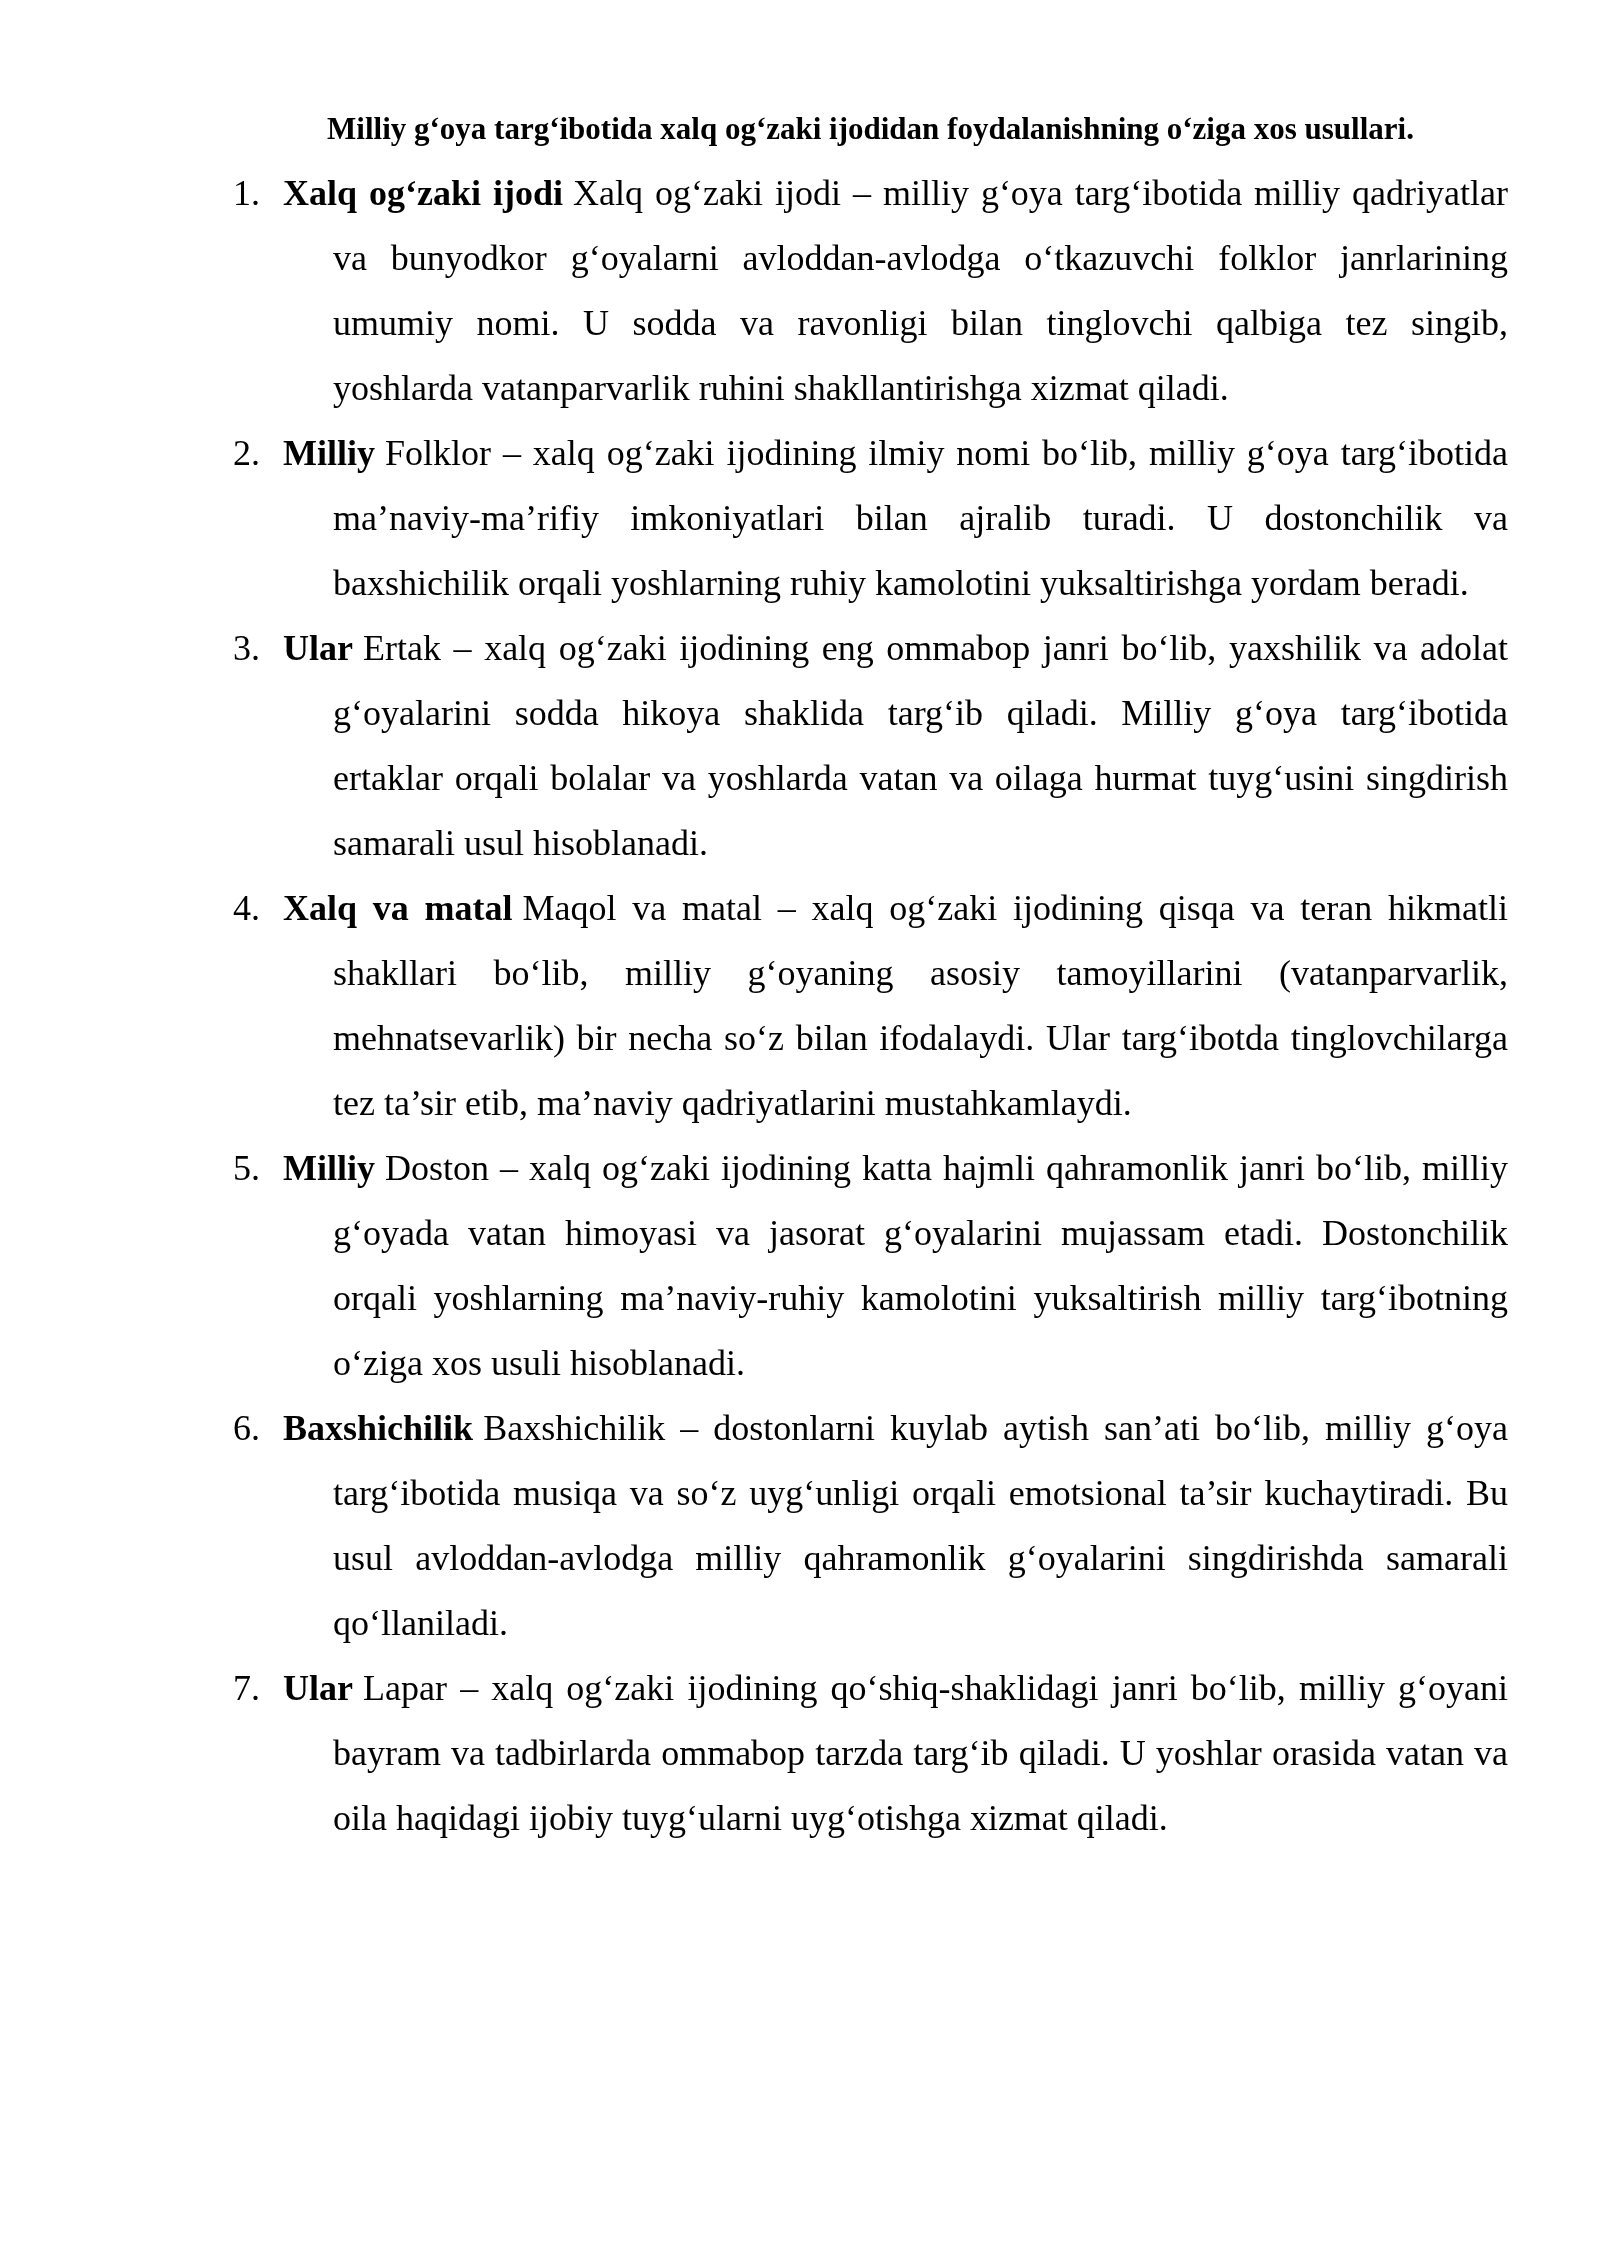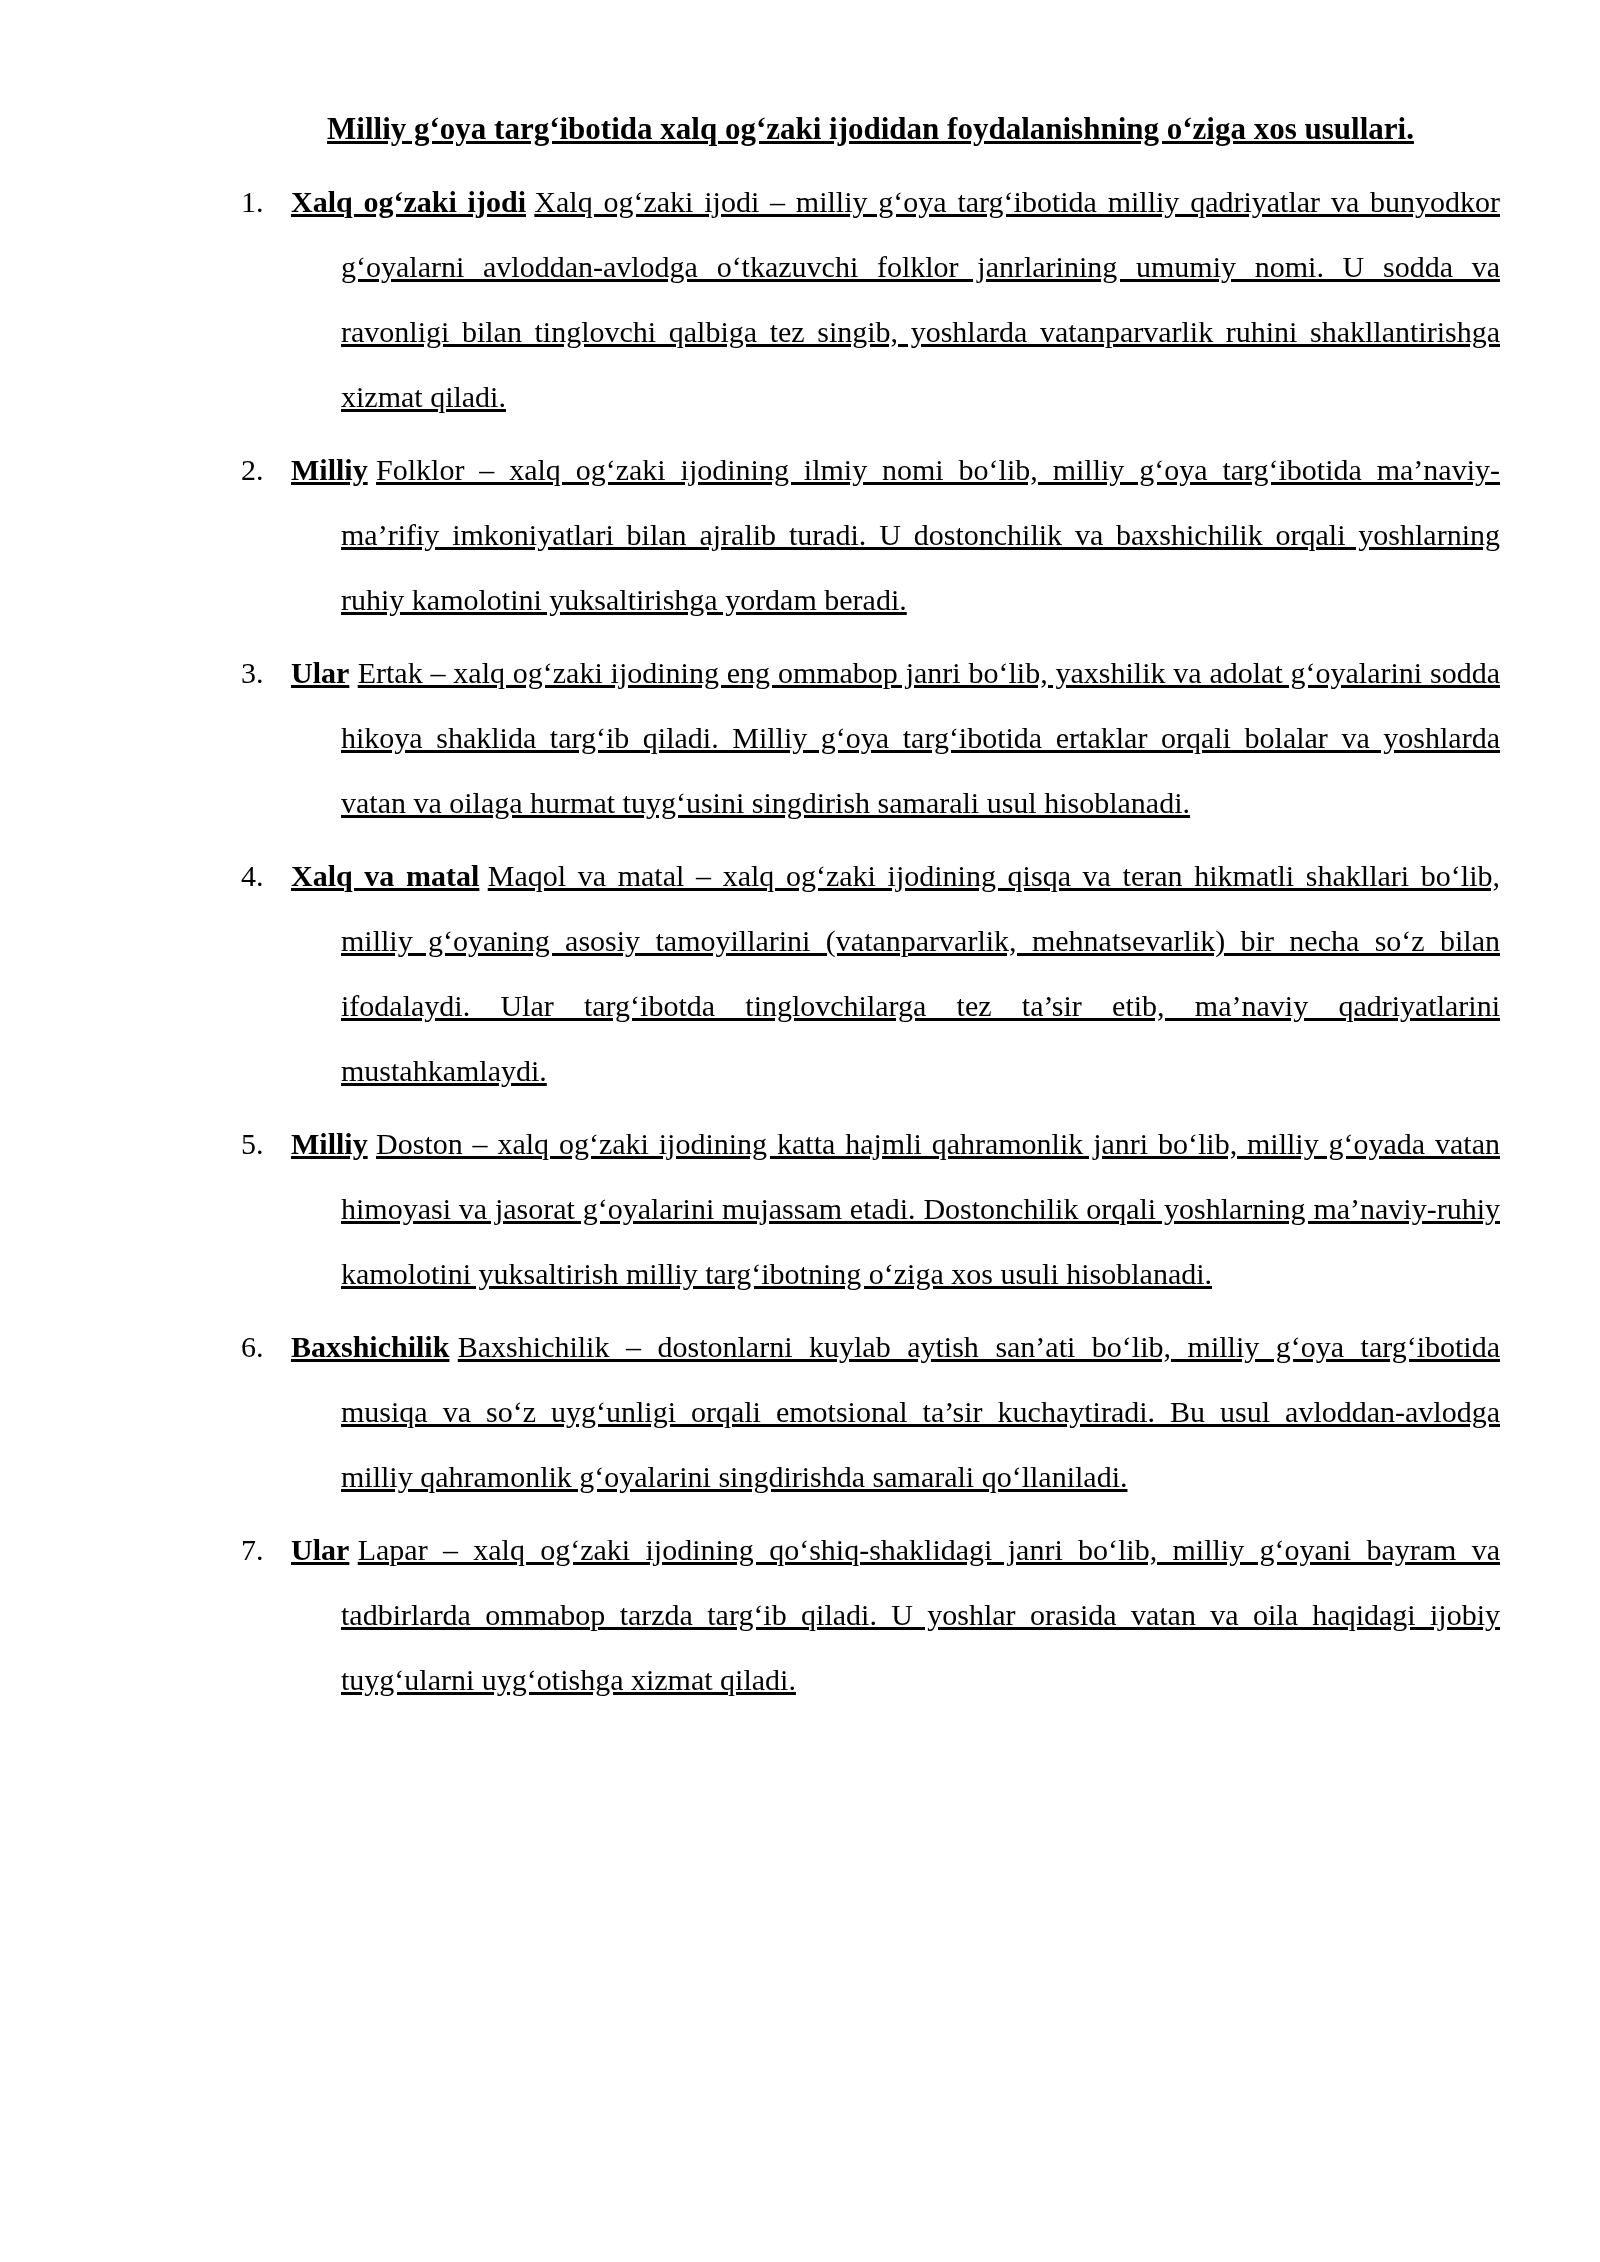--- a/index.html
+++ b/index.html
@@ -12,40 +12,39 @@
     height: 2262px;
     color: #000000;
     font-family: "Liberation Serif", "DejaVu Serif", serif;
     overflow: hidden;
   }
   .page {
     box-sizing: border-box;
     width: 1600px;
     height: 2262px;
     padding: 96px 92px 0 233px;
-    text-decoration: underline;
   }
   .doc-title {
     text-align: center;
     font-weight: bold;
     font-size: 31px;
     line-height: 65px;
     margin: 0;
   }
   .doc-list {
     margin: 0;
     padding: 0;
   }
   .item {
     text-align: justify;
-    font-size: 30px;
+    font-size: 36px;
     line-height: 65px;
     padding-left: 100px;
     text-indent: -100px;
-    margin: 8px;
+    margin: 0;
   }
   .num {
     display: inline-block;
     width: 50px;
     text-indent: 0;
   }
   .term {
     font-weight: bold;
     margin-right: 0.28em;
   }

